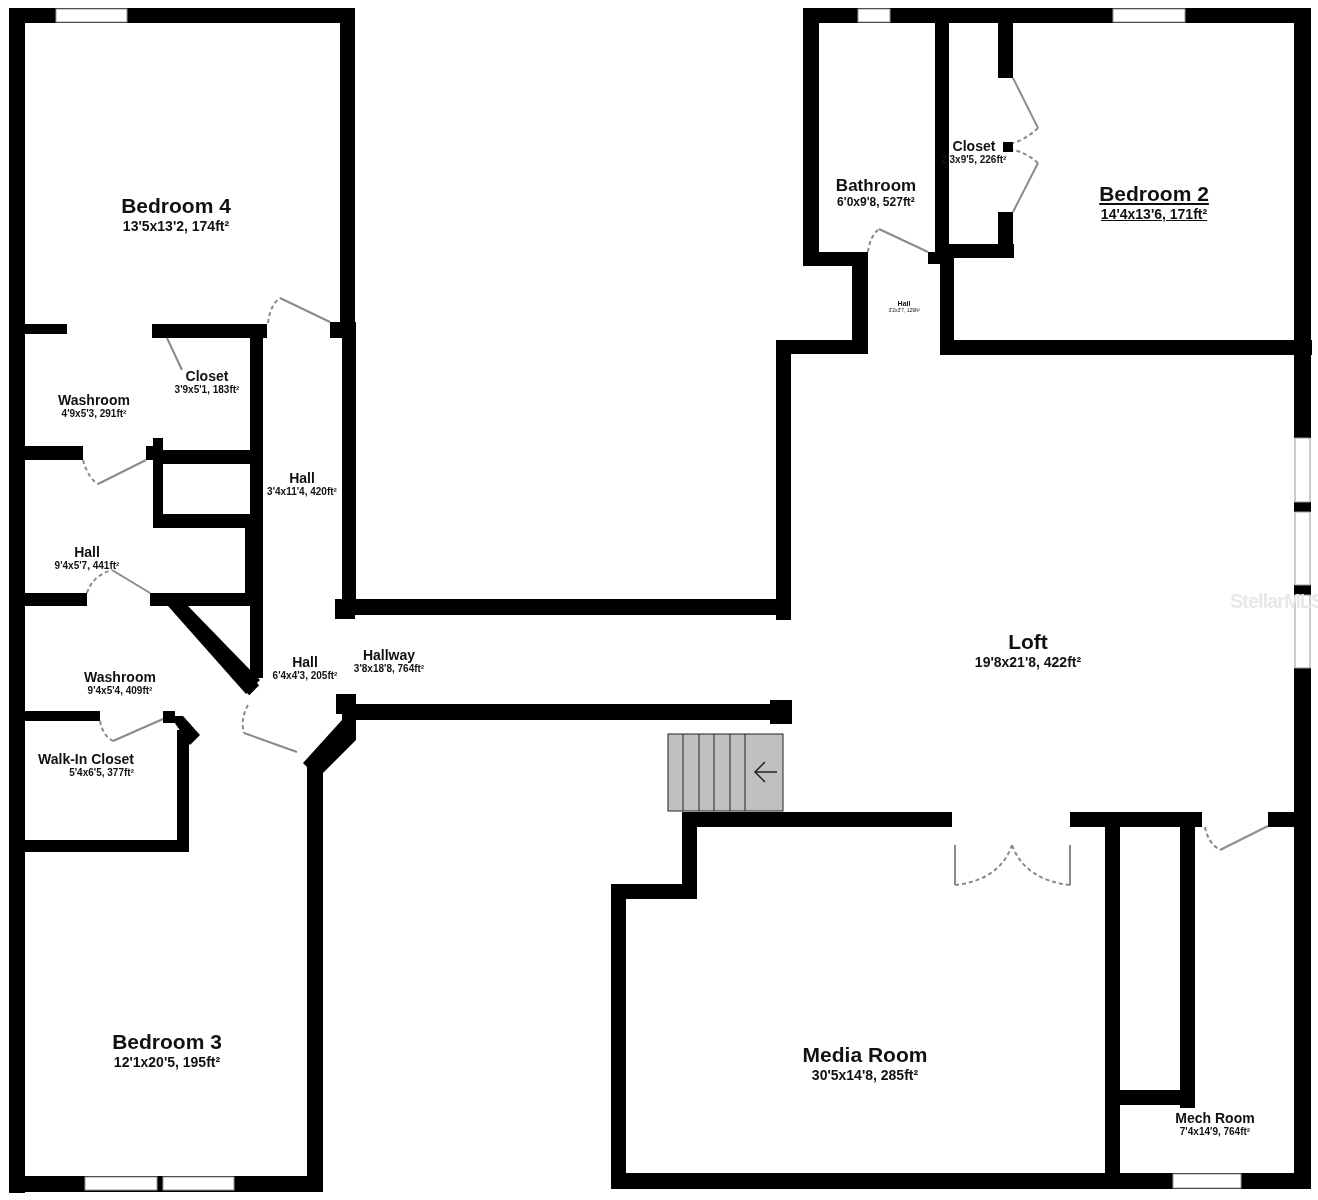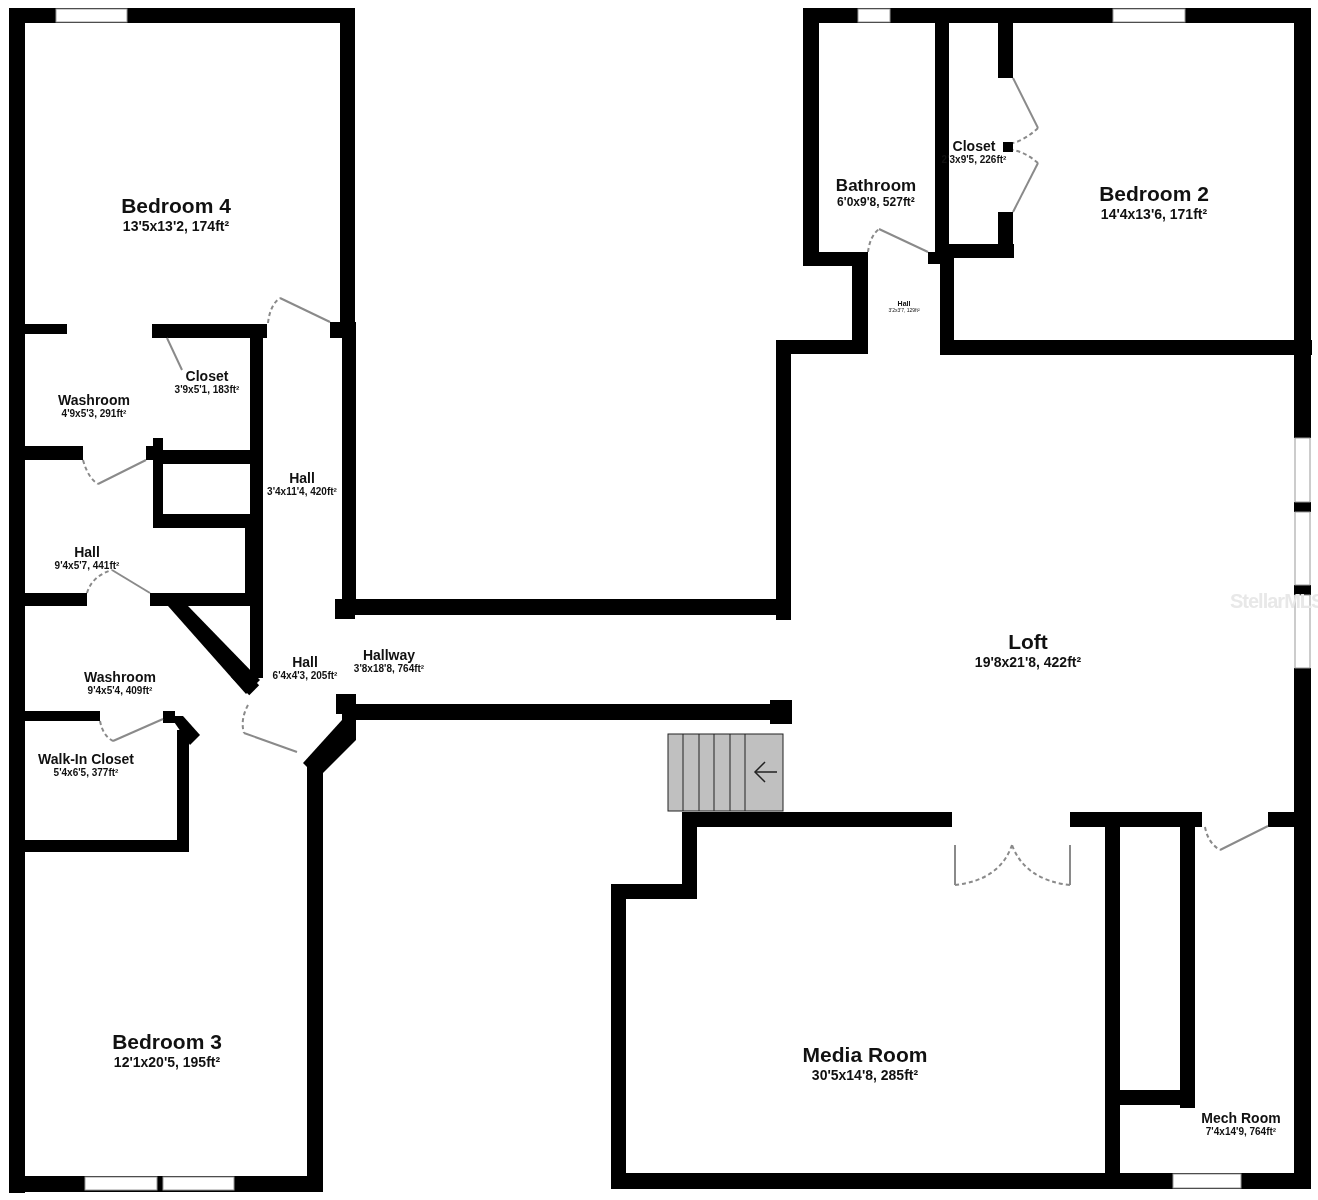--- a/index.html
+++ b/index.html
@@ -178,48 +178,48 @@
   <span class="dims">6'4x4'3, 205ft²</span>
 </div>
 <div class="lbl md" style="left:389px; top:647px;">
   <span class="name">Hallway</span>
   <span class="dims">3'8x18'8, 764ft²</span>
 </div>
 <div class="lbl md" style="left:120px; top:669px;">
   <span class="name">Washroom</span>
   <span class="dims">9'4x5'4, 409ft²</span>
 </div>
-<div class="lbl md" style="left:86px; top:751px;">
+<div class="lbl md" style="left:86px; top:751px;text-align:right;">
   <span class="name">Walk-In Closet</span>
   <span class="dims">5'4x6'5, 377ft²</span>
 </div>
 <div class="lbl xl" style="left:167px; top:1030px;">
   <span class="name">Bedroom 3</span>
   <span class="dims">12'1x20'5, 195ft²</span>
 </div>
 <div class="lbl lg" style="left:876px; top:176px;">
   <span class="name">Bathroom</span>
   <span class="dims">6'0x9'8, 527ft²</span>
 </div>
 <div class="lbl md" style="left:974px; top:138px;">
   <span class="name">Closet</span>
   <span class="dims">2'3x9'5, 226ft²</span>
 </div>
-<div class="lbl xl" style="left:1154px; top:182px;">
+<div class="lbl xl" style="left:1154px; top:182px;text-decoration:underline;">
   <span class="name">Bedroom 2</span>
   <span class="dims">14'4x13'6, 171ft²</span>
 </div>
 <div class="lbl xs" style="left:904px; top:300px;">
   <span class="name">Hall</span>
   <span class="dims">3'2x3'7, 129ft²</span>
 </div>
 <div class="lbl xl" style="left:1028px; top:590px;margin-top:40px;">
   <span class="name">Loft</span>
   <span class="dims">19'8x21'8, 422ft²</span>
 </div>
 <div class="lbl xl" style="left:865px; top:1043px;">
   <span class="name">Media Room</span>
   <span class="dims">30'5x14'8, 285ft²</span>
 </div>
-<div class="lbl md" style="left:1241px; top:1110px;">
+<div class="lbl md" style="left:1215px; top:1110px;">
   <span class="name">Mech Room</span>
   <span class="dims">7'4x14'9, 764ft²</span>
 </div>
 
 </body></html>

